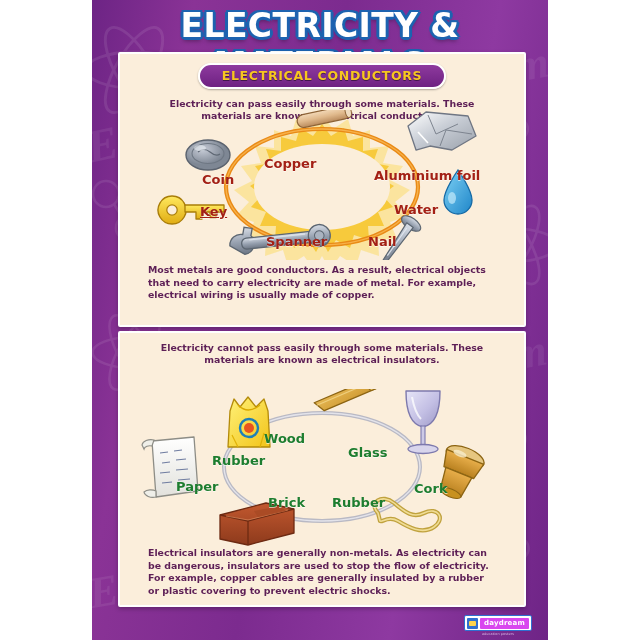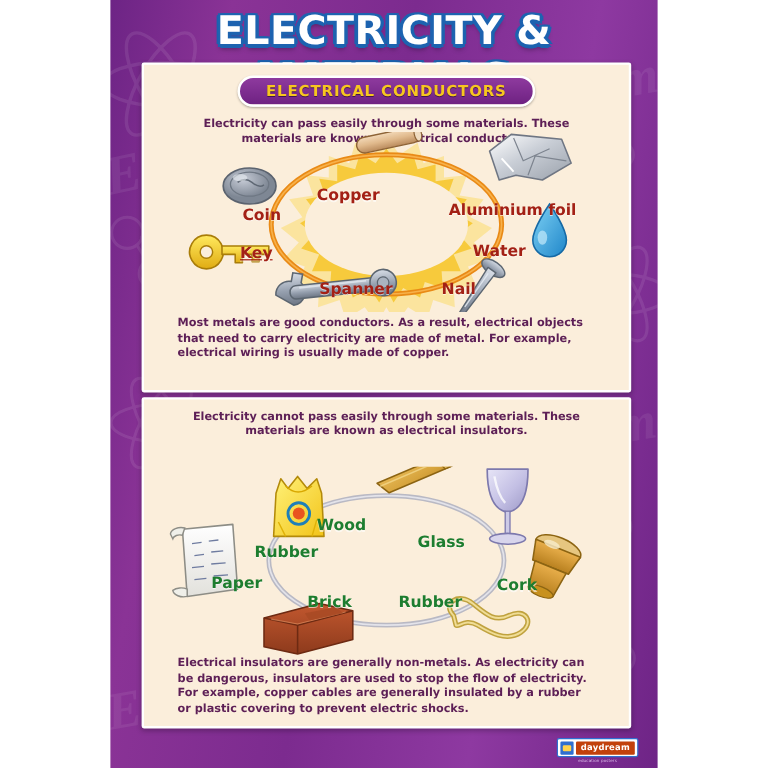--- a/index.html
+++ b/index.html
@@ -88,21 +88,21 @@
     display:flex;align-items:center;padding:0 2px;box-sizing:border-box;
   }
   #logo .mark{
     width:11px;height:11px;background:#2f6fd0;border-radius:1px;margin-right:2px;flex:0 0 auto;
     position:relative;
   }
   #logo .mark:after{
     content:"";position:absolute;left:2px;top:3px;width:7px;height:5px;background:#ffd34d;border-radius:1px;
   }
   #logo .wordmark{
-    background:#c2410c;color:#ffffff;font-size:7px;font-weight:bold;
+    background:#d946ef;color:#ffffff;font-size:7px;font-weight:bold;
     font-family:"DejaVu Sans", sans-serif;line-height:11px;
     flex:1 1 auto;text-align:center;border-radius:1px;letter-spacing:.2px;
   }
   #logo-sub{
     position:absolute;right:16px;bottom:4px;width:68px;text-align:center;
     color:#d8b6e6;font-size:3.4px;font-family:"DejaVu Sans", sans-serif;
     letter-spacing:.1px;
   }
 </style>
 </head>
@@ -390,21 +390,21 @@
             <path d="M18 16 L26 15 M32 14 L40 13 M20 26 L28 25 M34 23 L44 22 M18 36 L28 35 M34 33 L46 32 M20 46 L30 45 M36 43 L48 42"></path>
           </g>
         </g>
       </svg>
 
       <span class="itemlabel lbl-ins" style="left:92px;top:64px;">Rubber</span>
       <span class="itemlabel lbl-ins" style="left:144px;top:42px;">Wood</span>
       <span class="itemlabel lbl-ins" style="left:228px;top:56px;">Glass</span>
       <span class="itemlabel lbl-ins" style="left:294px;top:92px;">Cork</span>
       <span class="itemlabel lbl-ins" style="left:212px;top:106px;">Rubber</span>
-      <span class="itemlabel lbl-ins" style="left:136px;top:106px;">Brick</span>
+      <span class="itemlabel lbl-ins" style="left:148px;top:106px;">Brick</span>
       <span class="itemlabel lbl-ins" style="left:56px;top:90px;">Paper</span>
     </div>
 
     <div class="blurb-bottom" style="top:214px;">
       <p>Electrical insulators are generally non-metals. As electricity can be dangerous, insulators are used to stop the flow of electricity. For example, copper cables are generally insulated by a rubber or plastic covering to prevent electric shocks.</p>
     </div>
   </div>
 
   <div id="logo">
     <span class="mark"></span>

